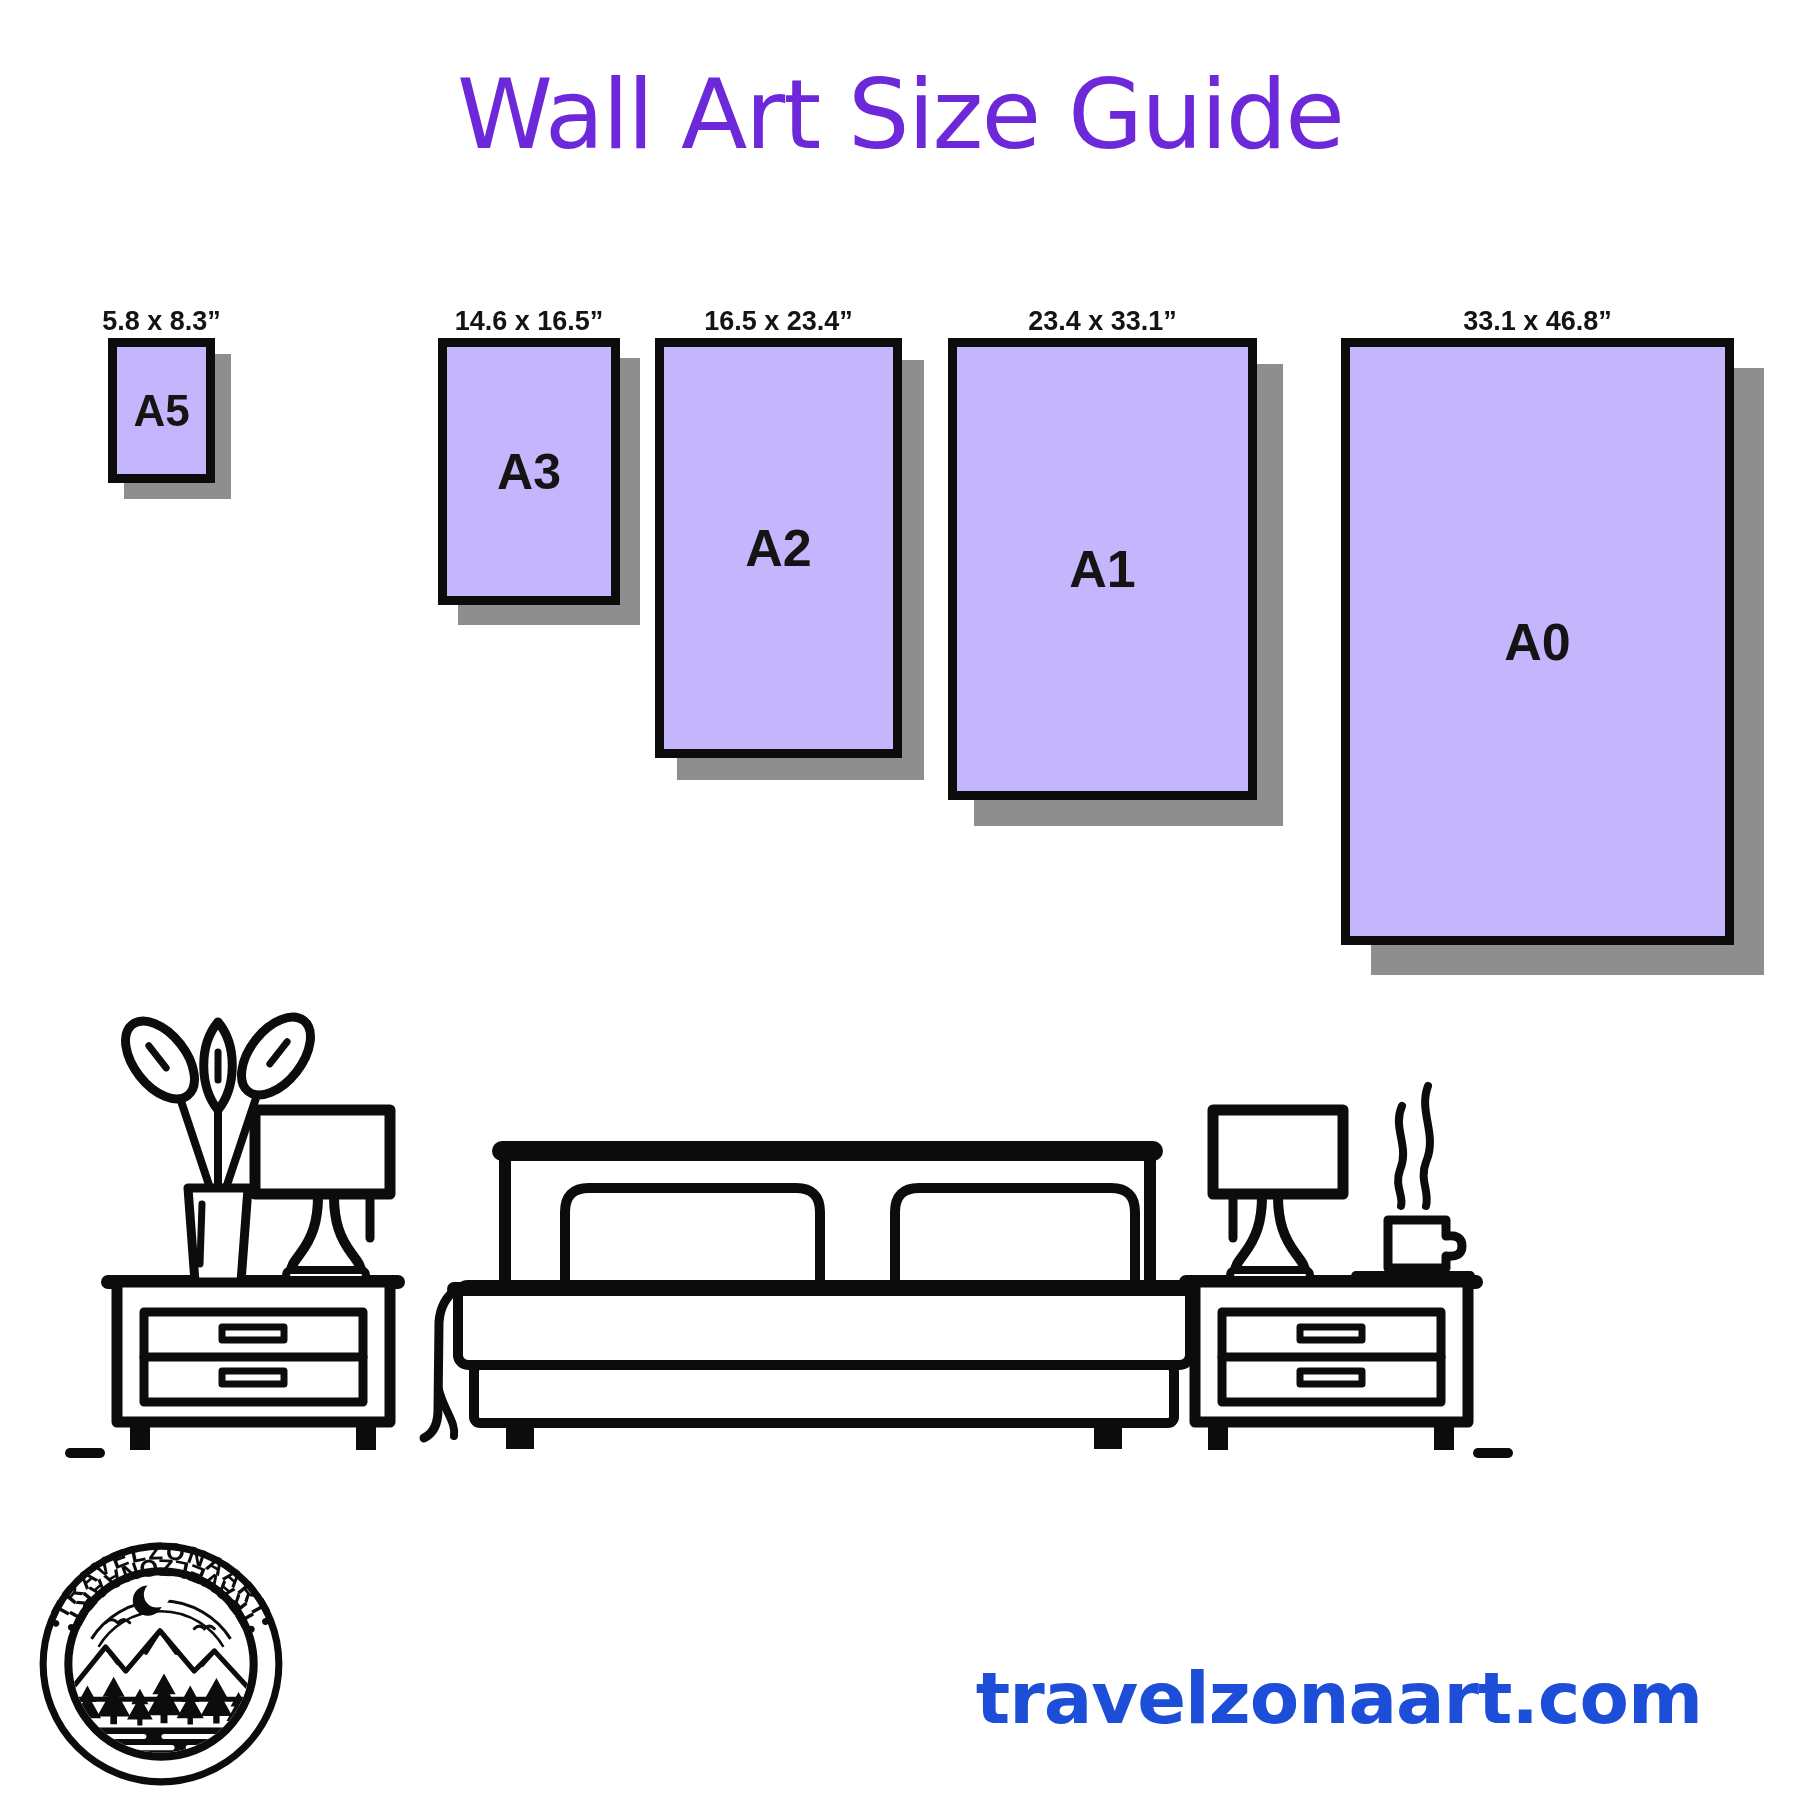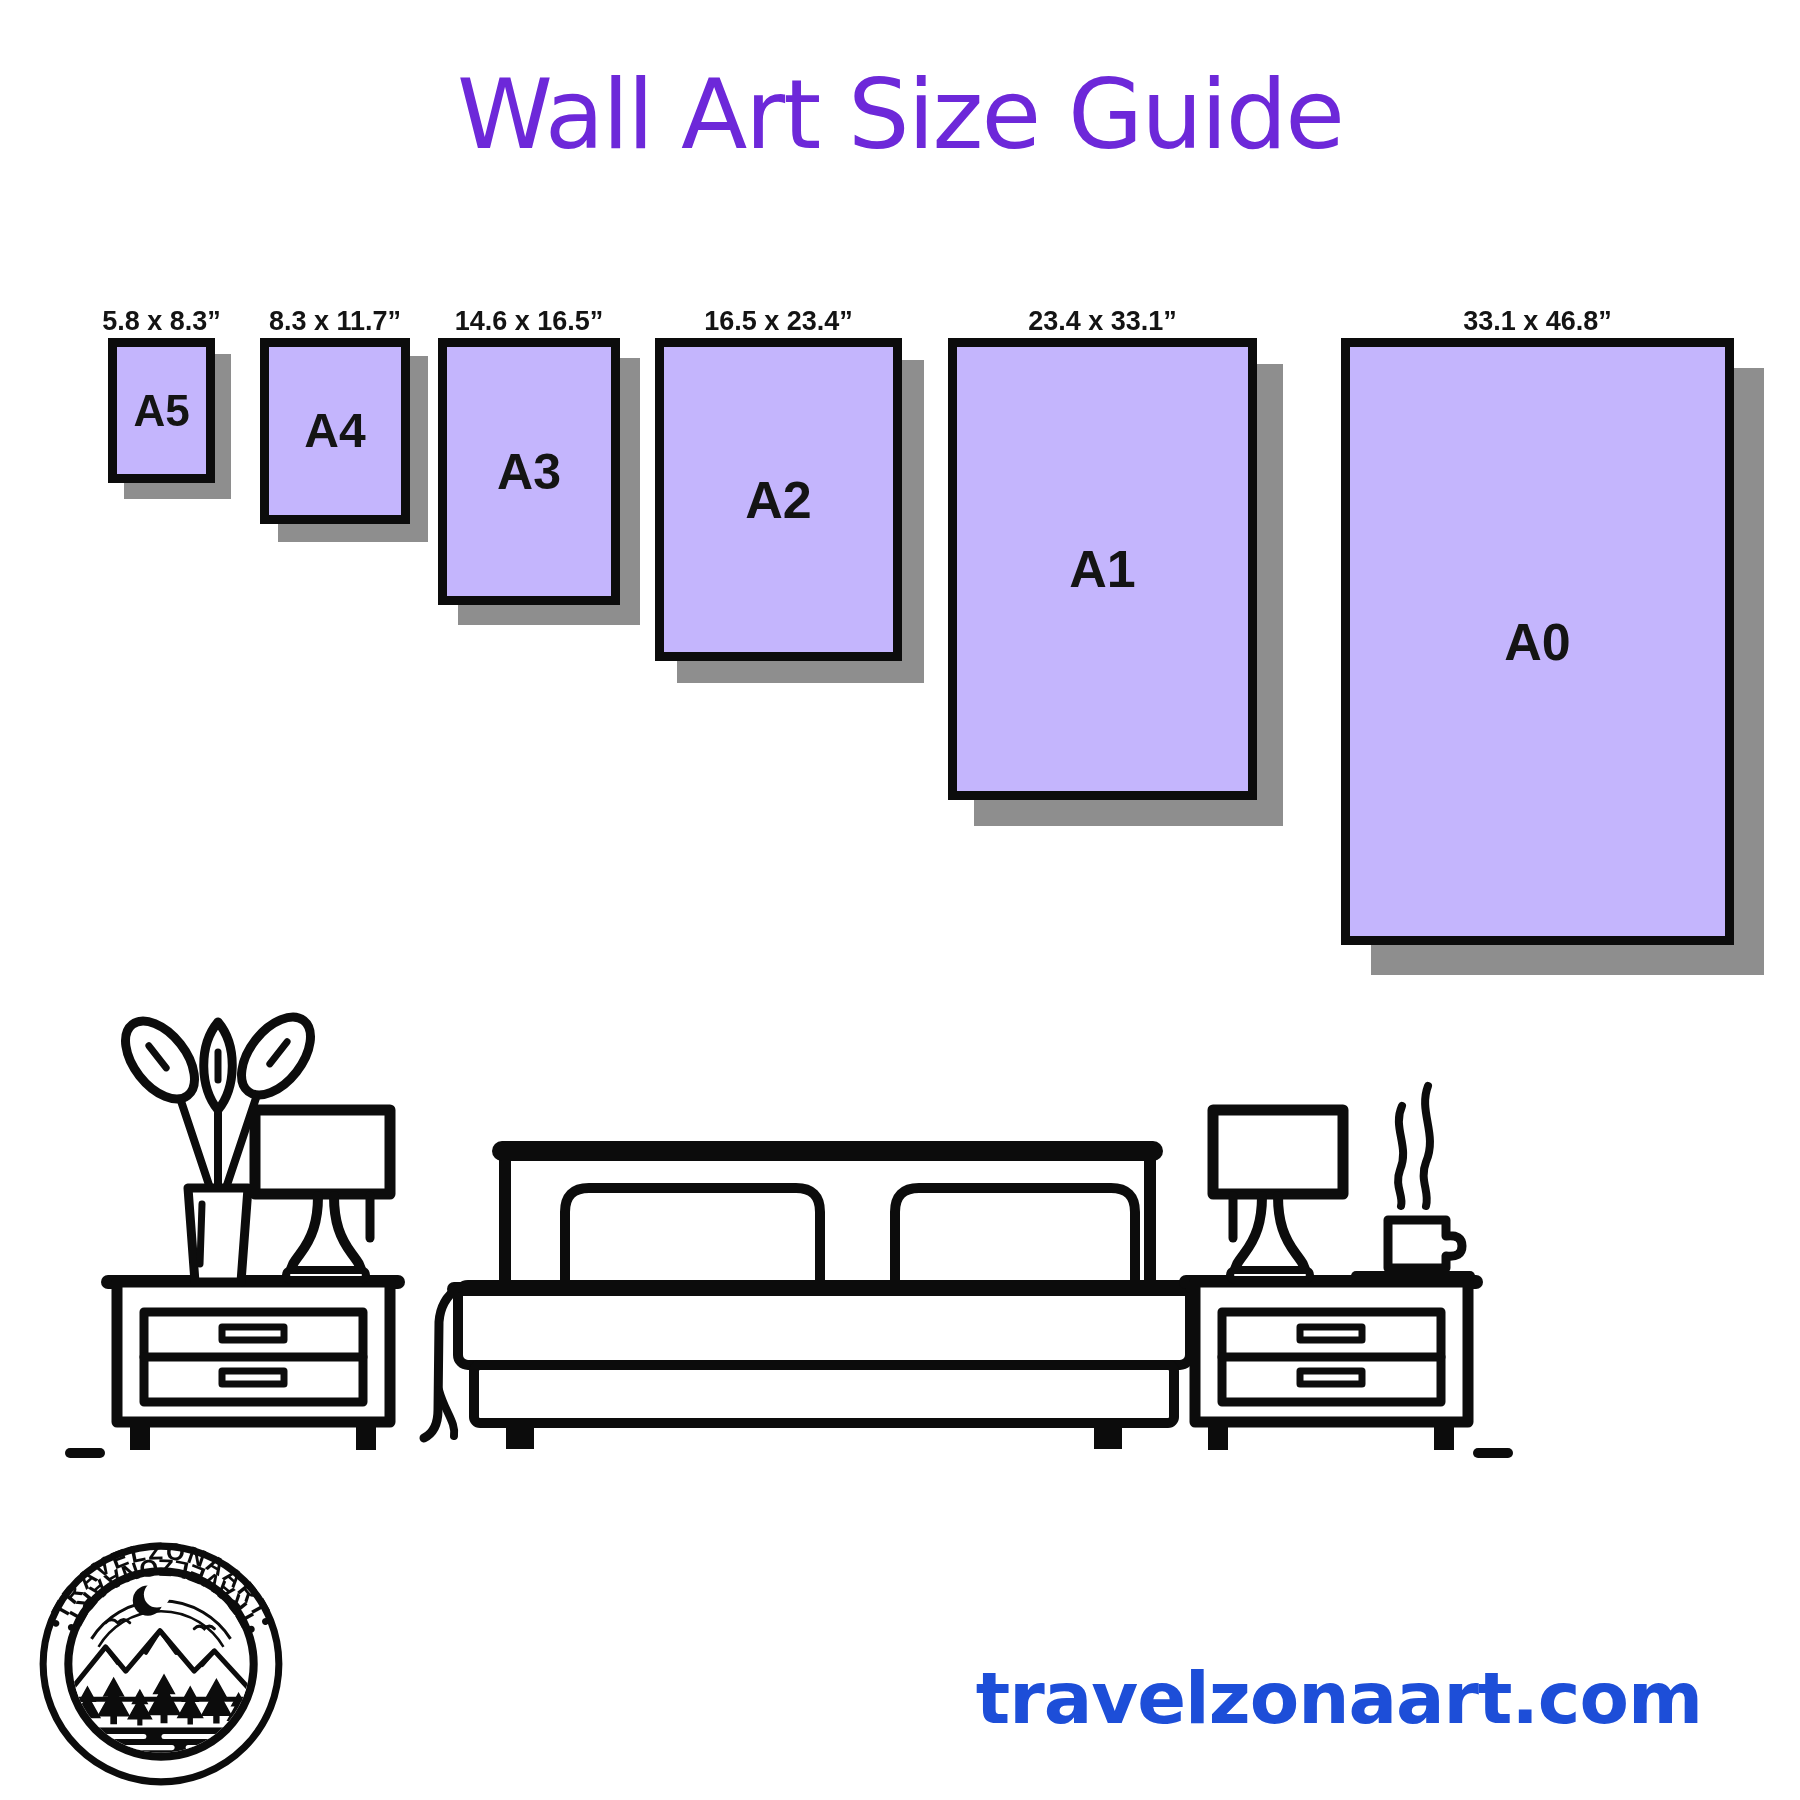--- a/index.html
+++ b/index.html
@@ -44,29 +44,25 @@
 </head>
 <body>
 
 <div class="page-title">Wall Art Size Guide</div>
 
 <div id="size-row">
     <div class="size-box" style="left: 108px; top: 338px; width: 107px; height: 145px; box-shadow: rgb(142, 142, 142) 16px 16px 0px 0px;">
       <div class="size-dims">5.8 x 8.3”</div>
       <span class="size-name" style="font-size: 44px;">A5</span>
     </div>
-    <div class="size-box" style="left: 260px; top: 338px; width: 150px; height: 186px; box-shadow: rgb(142, 142, 142) 18px 18px 0px 0px;">
-      <div class="size-dims">8.3 x 11.7”</div>
-      <span class="size-name" style="font-size: 48px;">A4</span>
-    </div>
     <div class="size-box" style="left: 438px; top: 338px; width: 182px; height: 267px; box-shadow: rgb(142, 142, 142) 20px 20px 0px 0px;">
       <div class="size-dims">14.6 x 16.5”</div>
       <span class="size-name" style="font-size: 50px;">A3</span>
     </div>
-    <div class="size-box" style="left: 655px; top: 338px; width: 247px; height: 323px; box-shadow: rgb(142, 142, 142) 22px 22px 0px 0px;">
+    <div class="size-box" style="left: 655px; top: 338px; width: 247px; height: 420px; box-shadow: rgb(142, 142, 142) 22px 22px 0px 0px;">
       <div class="size-dims">16.5 x 23.4”</div>
       <span class="size-name" style="font-size: 52px;">A2</span>
     </div>
     <div class="size-box" style="left: 948px; top: 338px; width: 309px; height: 462px; box-shadow: rgb(142, 142, 142) 26px 26px 0px 0px;">
       <div class="size-dims">23.4 x 33.1”</div>
       <span class="size-name" style="font-size: 52px;">A1</span>
     </div>
     <div class="size-box" style="left: 1307px; top: 338px; width: 393px; height: 607px; box-shadow: rgb(142, 142, 142) 30px 30px 0px 0px; margin-left: 34px;">
       <div class="size-dims">33.1 x 46.8”</div>
       <span class="size-name" style="font-size: 52px;">A0</span>

